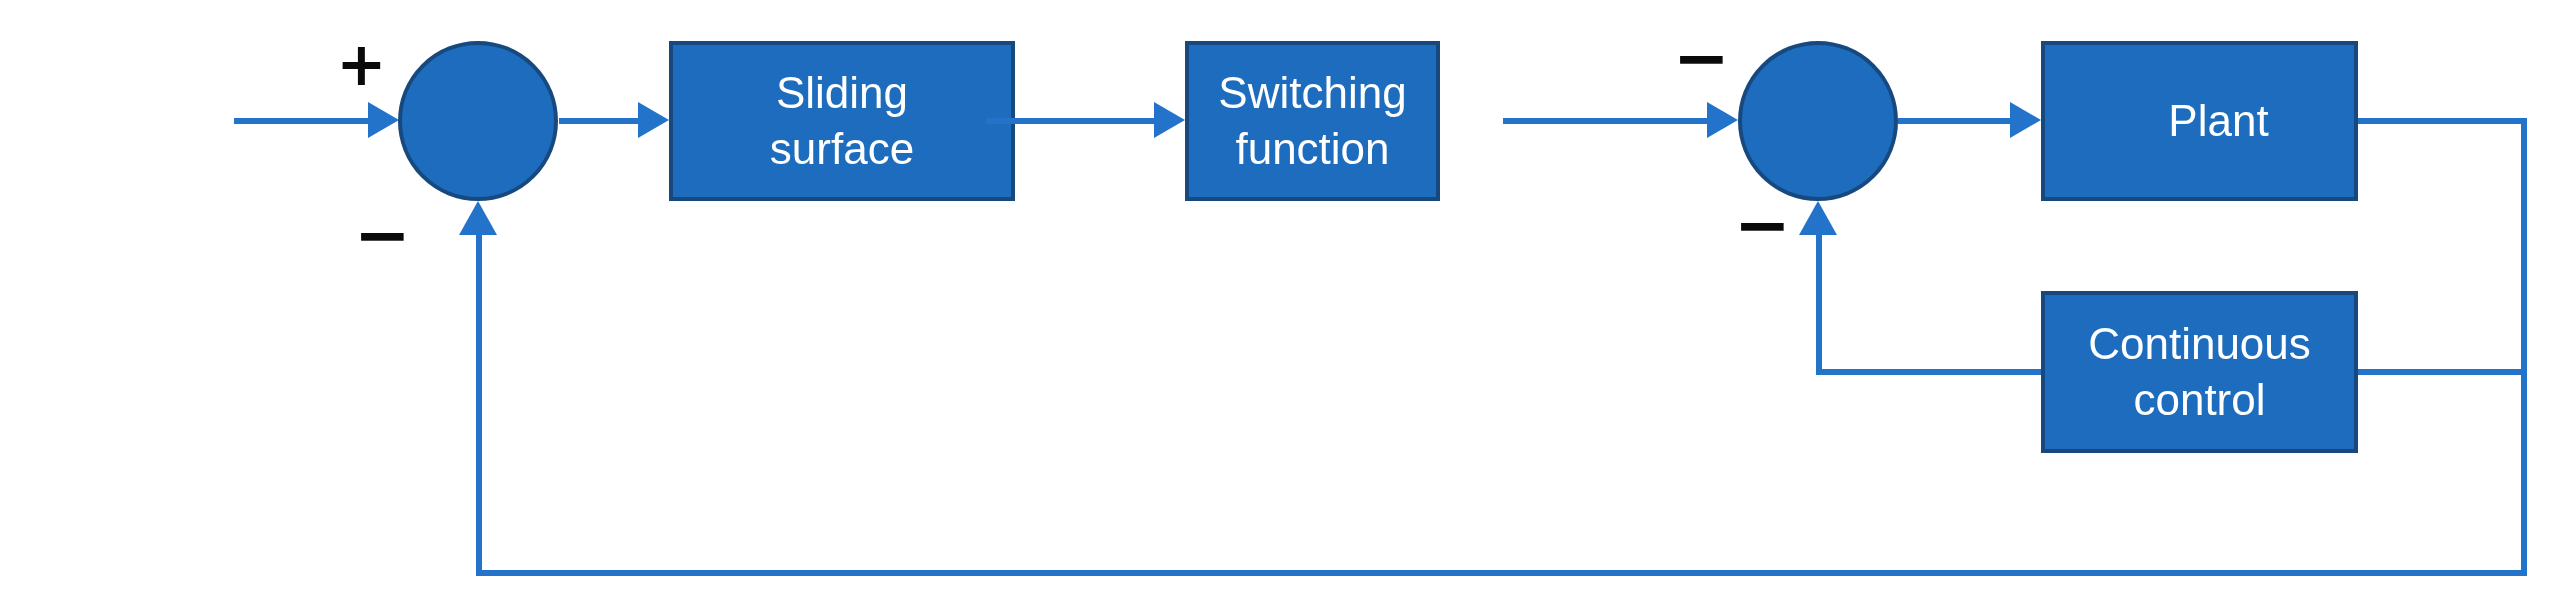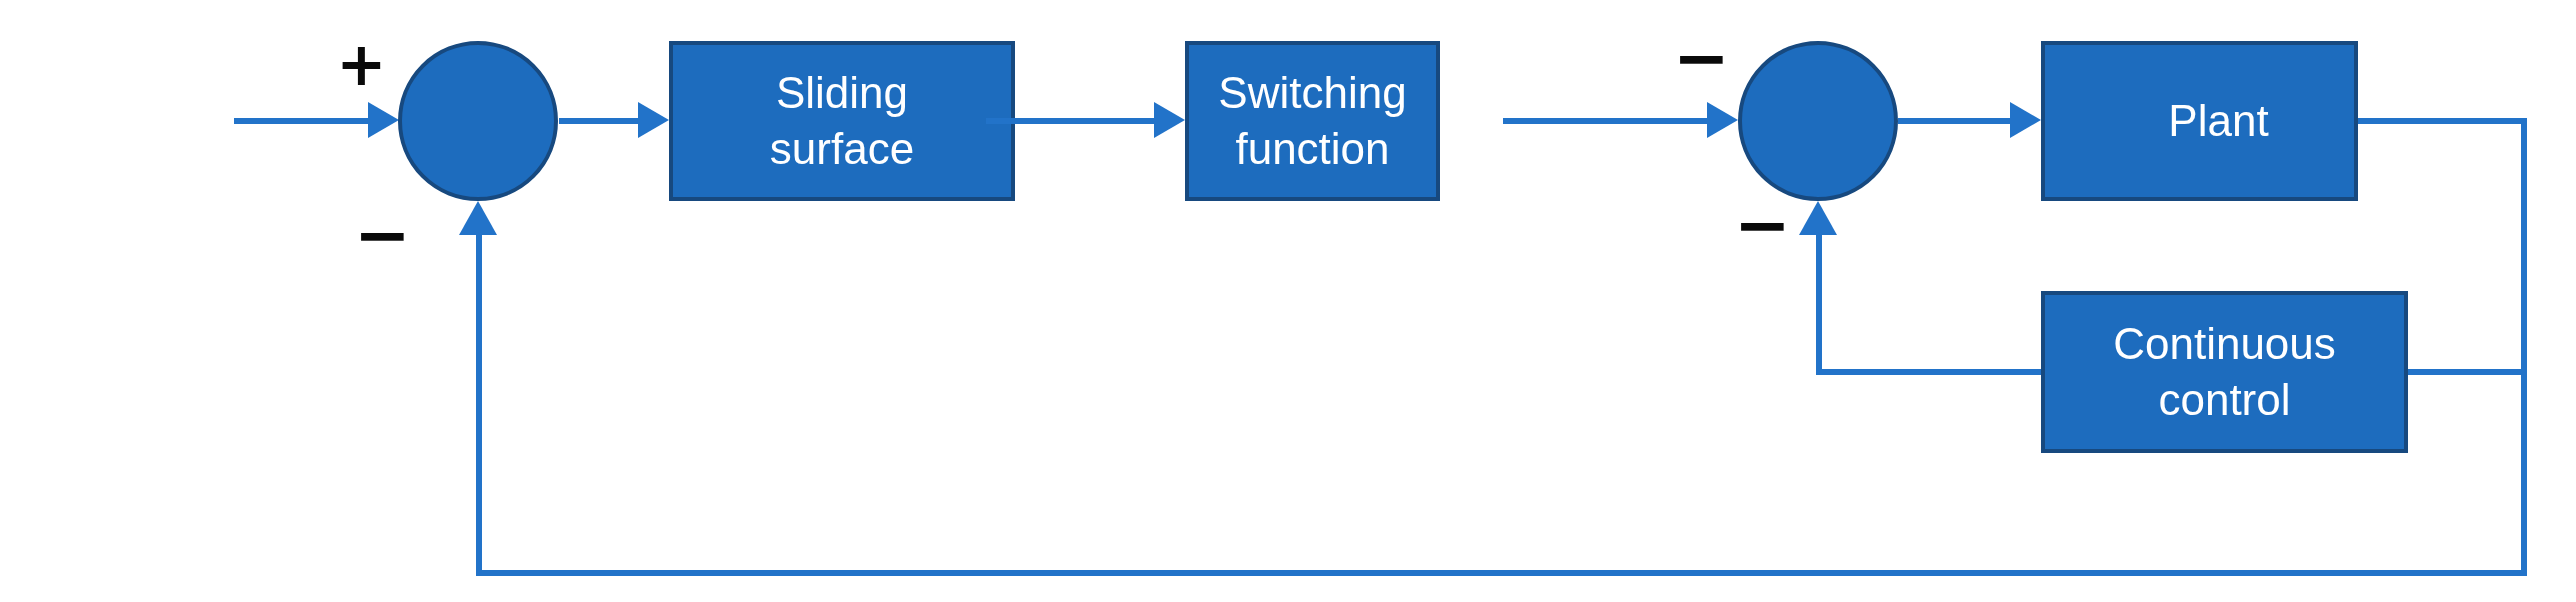--- a/index.html
+++ b/index.html
@@ -103,21 +103,21 @@
 
   <div class="box" style="left:2041px;top:41px;width:317px;height:160px;padding-left:38px;">
     <div class="box-label">Plant</div>
   </div>
 
   <div class="hline" style="left:2358px;top:118px;width:168px;"></div>
   <div class="vline" style="left:2521px;top:118px;height:458px;"></div>
 
   <div class="hline" style="left:2358px;top:369px;width:168px;"></div>
 
-  <div class="box" style="left:2041px;top:291px;width:367px;height:162px;">
+  <div class="box" style="left:2041px;top:291px;width:317px;height:162px;">
     <div class="box-label">Continuous
 control</div>
   </div>
 
   <div class="hline" style="left:1816px;top:369px;width:225px;"></div>
   <div class="vline" style="left:1816px;top:233px;height:141px;"></div>
   <div class="head-up" style="left:1799px;top:201px;"></div>
 
   <div class="hline" style="left:476px;top:570px;width:2051px;"></div>
   <div class="vline" style="left:476px;top:235px;height:341px;"></div>

